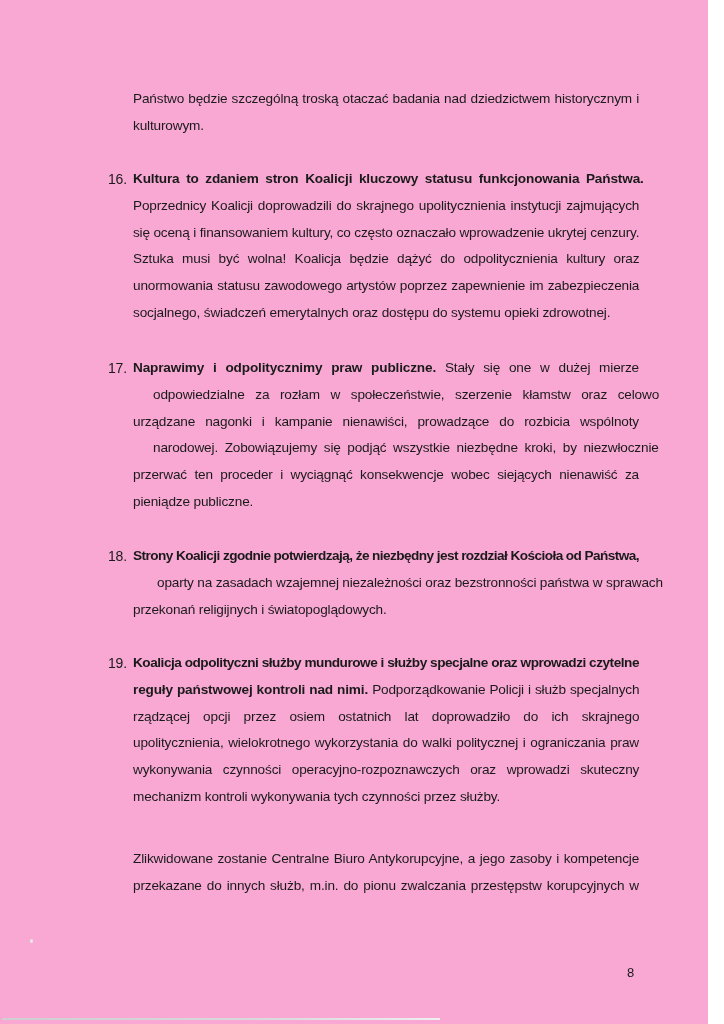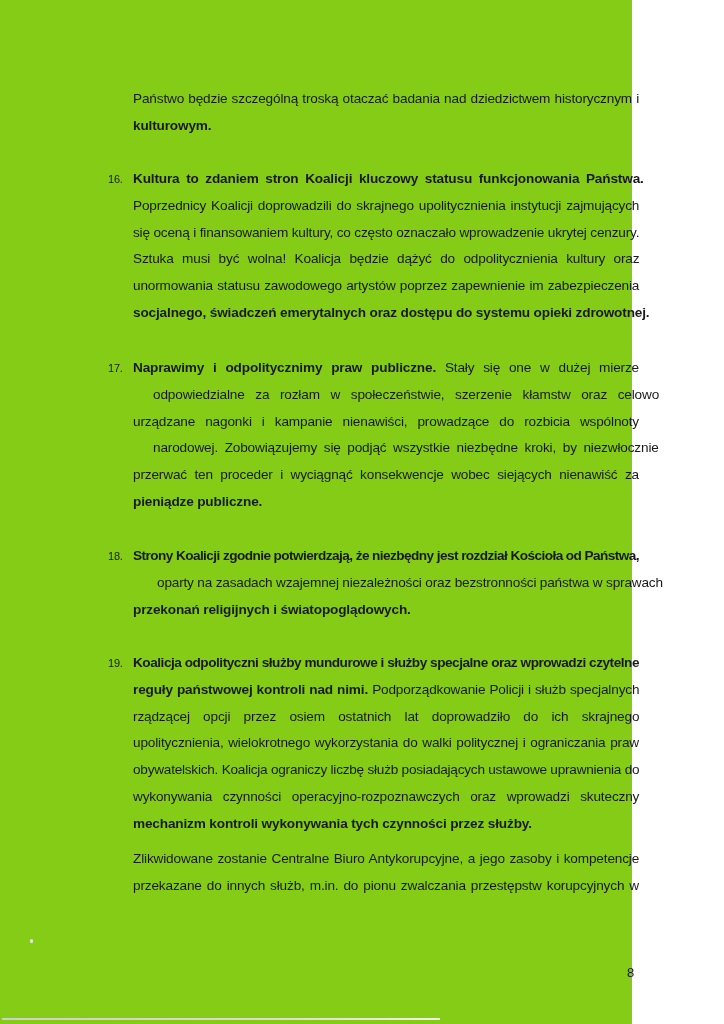--- a/index.html
+++ b/index.html
@@ -11,48 +11,47 @@
     width: 724px;
     height: 1024px;
     position: relative;
     overflow: hidden;
     font-family: "Liberation Sans", "DejaVu Sans", sans-serif;
     color: #1a1a1a;
   }
   .page {
     position: absolute;
     left: 0; top: 0;
-    width: 632px;
+    width: 708px;
     height: 1024px;
-    background: #84cc16;
+    background: #f9a8d4;
   }
   .block {
     position: absolute;
     left: 133px;
     width: 506px;
     font-size: 13.6px;
     line-height: 26.8px;
     text-align: justify;
     letter-spacing: -0.15px;
   }
   .line {
     display: block;
     height: 26.8px;
     white-space: nowrap;
     text-align-last: justify;
     text-align: justify;
   }
   .line.last {
     text-align-last: left;
-    font-weight: bold;
   }
   .num {
     position: absolute;
     left: 108px;
-    font-size: 11px;
+    font-size: 14px;
     line-height: 26.8px;
     letter-spacing: -0.2px;
   }
   b { font-weight: bold; }
   .pagenum {
     position: absolute;
     left: 627px;
     top: 965px;
     font-size: 13px;
     line-height: 16px;
@@ -111,21 +110,20 @@
     <span class="line" style="white-space: nowrap; display: block; letter-spacing: -0.175px; margin-left: 24px;"><b></b><span>oparty na zasadach wzajemnej niezależności oraz bezstronności państwa w sprawach</span></span>
     <span class="line last"><b></b><span>przekonań religijnych i światopoglądowych.</span></span>
   </div>
 
   <span class="num" style="top:650px;">19.</span>
   <div class="block" style="top:650px;">
     <span class="line" style="white-space: nowrap; display: block; letter-spacing: -0.470988px;"><b>Koalicja odpolityczni służby mundurowe i służby specjalne oraz wprowadzi czytelne</b><span></span></span>
     <span class="line" style="white-space: nowrap; display: block; word-spacing: 0.444444px;"><b>reguły państwowej kontroli nad nimi.</b><span> Podporządkowanie Policji i służb specjalnych</span></span>
     <span class="line" style="white-space: nowrap; display: block; word-spacing: 9.66667px;"><b></b><span>rządzącej opcji przez osiem ostatnich lat doprowadziło do ich skrajnego</span></span>
     <span class="line" style="white-space: nowrap; display: block; word-spacing: 1px;"><b></b><span>upolitycznienia, wielokrotnego wykorzystania do walki politycznej i ograniczania praw</span></span>
-    <span class="line" style="white-space: nowrap; display: block; letter-spacing: -0.233333px;"><b></b><span>obywatelskich. Koalicja ograniczy liczbę służb posiadających ustawowe uprawnienia do</span></span>
     <span class="line" style="white-space: nowrap; display: block; word-spacing: 7px;"><b></b><span>wykonywania czynności operacyjno-rozpoznawczych oraz wprowadzi skuteczny</span></span>
     <span class="line last"><b></b><span>mechanizm kontroli wykonywania tych czynności przez służby.</span></span>
   </div>
 
   <div class="block" style="top:846px;">
     <span class="line" style="white-space: nowrap; display: block; word-spacing: 1px;">Zlikwidowane zostanie Centralne Biuro Antykorupcyjne, a jego zasoby i kompetencje</span>
     <span class="line" style="white-space: nowrap; display: block; word-spacing: 1.4px;">przekazane do innych służb, m.in. do pionu zwalczania przestępstw korupcyjnych w</span>
   </div>
 
   <span class="pagenum">8</span>

